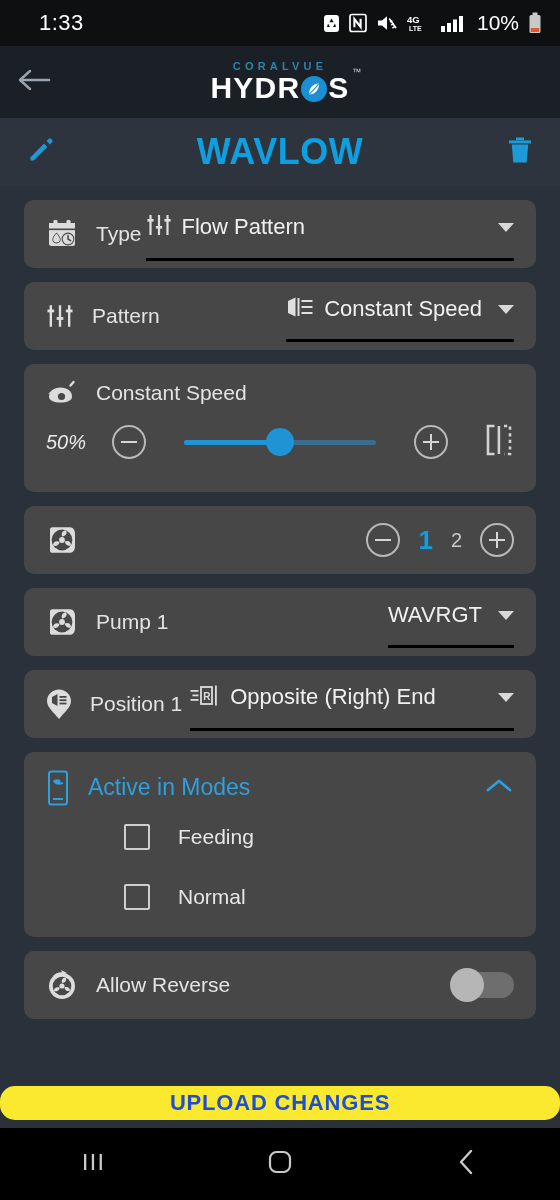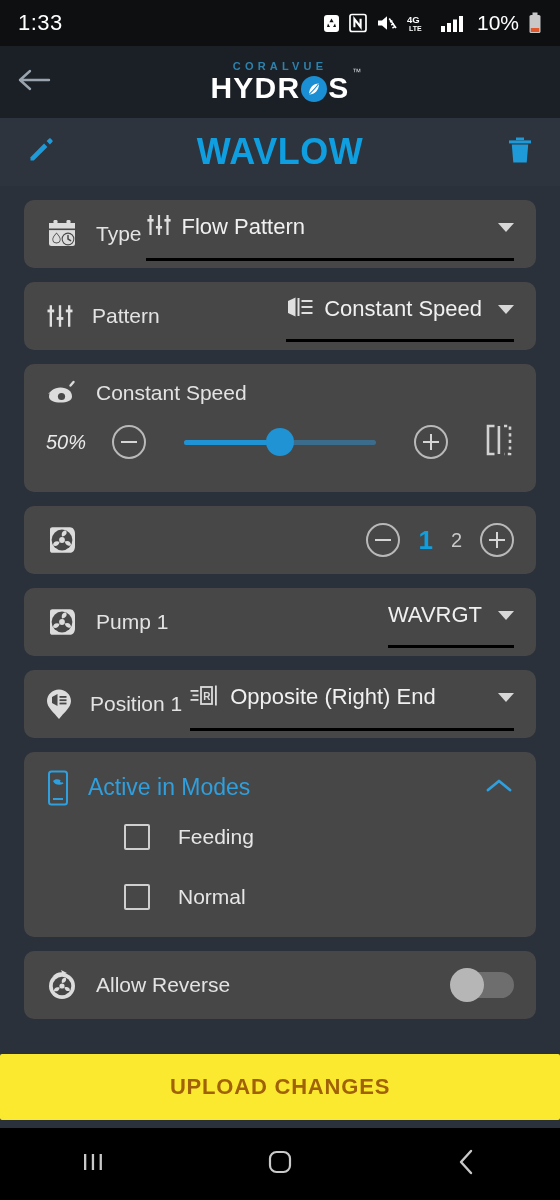--- a/index.html
+++ b/index.html
@@ -17,21 +17,21 @@
   }
 
   
   .statusbar {
     height: 46px; flex: 0 0 46px;
     background: #0d0f11;
     display: flex; align-items: center;
     padding: 0 18px;
     color: #ffffff;
   }
-  .status-time { font-size: 22px; letter-spacing: .5px; }
+  .status-time { font-size: 22px; letter-spacing: .5px; margin-left: 21px; }
   .status-right { margin-left: auto; display: flex; align-items: center; gap: 9px; }
   .sicon { display: flex; align-items: center; justify-content: center; }
   .status-batt-text { font-size: 21px; margin-left: 4px; }
 
   
   .appbar {
     height: 72px; flex: 0 0 72px;
     background: #1b2026;
     display: flex; align-items: center;
     position: relative;
@@ -209,25 +209,25 @@
     width: 26px; height: 26px;
     border: 2px solid #cfcfcf; border-radius: 2px;
     flex: 0 0 auto;
   }
   .mode-label { font-size: 21px; color: #e6e6e6; margin-left: 28px; }
 
   
   .upload-wrap { flex: 0 0 auto; padding: 6px 0 8px 0; }
   .upload-btn {
     display: block; width: 100%;
-    background: #fbe930; color: #a16207;
-    border: none; border-radius: 2px;
+    background: #fbe930; color: #1d4ed8;
+    border: none; border-radius: 15px;
     font-family: "Liberation Sans", sans-serif;
     font-size: 22px; font-weight: 700; letter-spacing: .8px;
-    padding: 20px 0; cursor: pointer;
+    padding: 4px 0; cursor: pointer;
   }
 
   
   .navbar {
     height: 72px; flex: 0 0 72px;
     background: #000;
     display: flex; align-items: center; justify-content: space-around;
   }
   .nav-btn { width: 110px; height: 72px; display: flex; align-items: center; justify-content: center; cursor: pointer; }
 </style>

